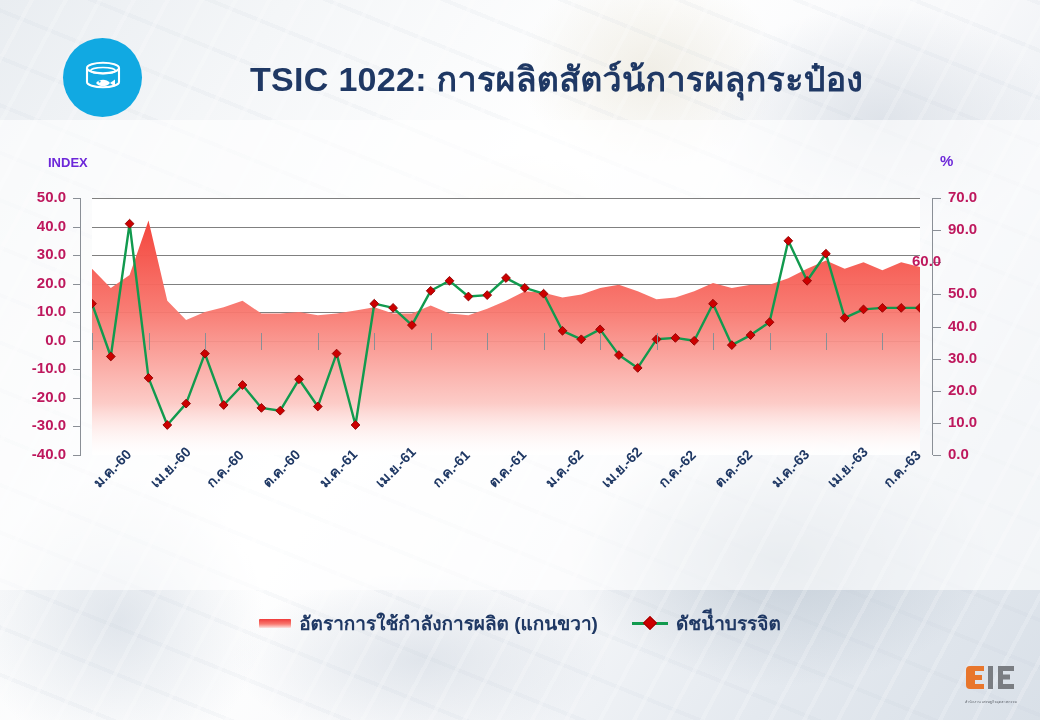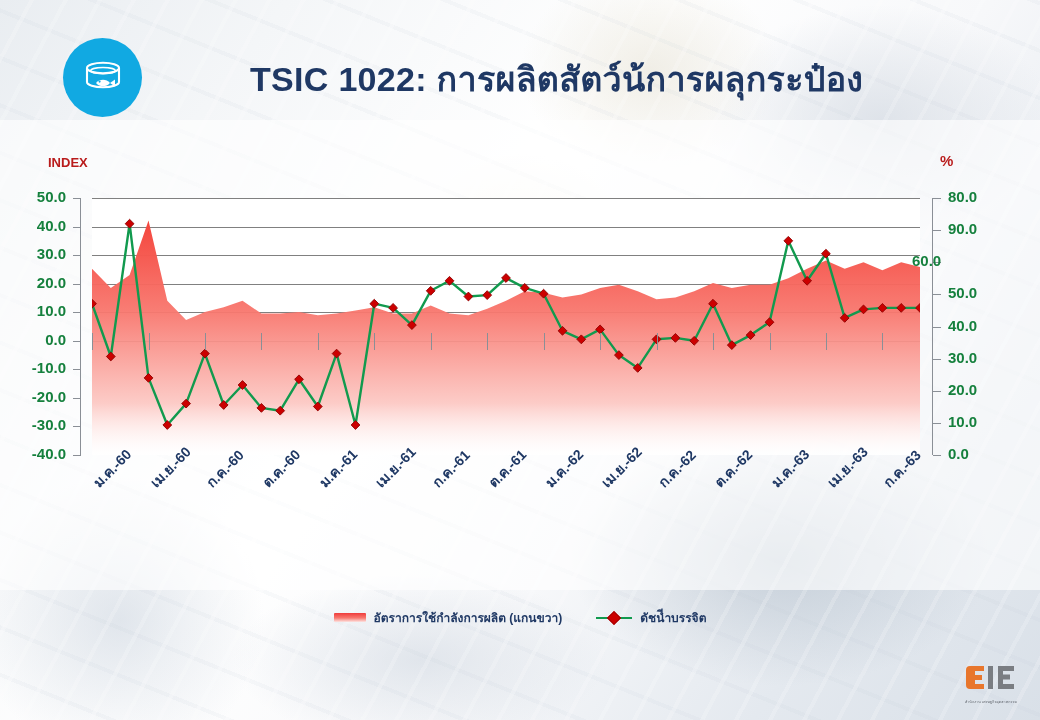--- a/index.html
+++ b/index.html
@@ -43,21 +43,21 @@
     display:flex; align-items:center; justify-content:center;
   }
   #chart-title{
     position:absolute; left:250px; top:52px; width:650px;
     font-size:34px; font-weight:bold; color:#1f3864;
     letter-spacing:.3px; white-space:nowrap;
   }
 
   
   .axis-caption{
-    position:absolute; font-size:13px; font-weight:bold; color:#b91c1c;text-align:center;
+    position:absolute; font-size:13px; font-weight:bold; color:#6d28d9;text-align:center;
   }
   #caption-left  { left:48px;  top:155px; }
   #caption-right { left:940px; top:152px; font-size:15px; }
 
   
   #plot-frame{
     position:absolute; left:92px; top:198px; width:828px; height:257px;
   }
   #plot-frame .gridline{
     position:absolute; left:0; width:100%; height:1px; background:#808080;
@@ -66,21 +66,21 @@
     position:absolute; left:0; top:0; width:100%; height:100%;
     background:rgba(255,255,255,.88);
   }
   #plot-svg{ position:absolute; left:0; top:0; }
 
   
   .spine{ position:absolute; width:1px; background:#8a8f96; }
   .tick{ position:absolute; height:1px; width:8px; background:#8a8f96; }
 
   .ylabel{
-    position:absolute; font-size:15px; font-weight:bold; color:#15803d;
+    position:absolute; font-size:15px; font-weight:bold; color:#be185d;
     text-align:right; white-space:nowrap;
   }
   .ylabel.right{ text-align:left; }
 
   .xlabel{
     position:absolute; font-size:14px; font-weight:bold; color:#1f3864;
     white-space:nowrap; transform-origin:left top;
     transform:rotate(-45deg);
   }
 
@@ -96,21 +96,21 @@
   }
   .legend-swatch-line{ position:relative; width:36px; height:12px; }
   .legend-swatch-line .lseg{
     position:absolute; left:0; top:5px; width:36px; height:2.5px; background:#119a4e;
   }
   .legend-swatch-line .ldot{
     position:absolute; left:13px; top:1px; width:10px; height:10px;
     background:#cc0000; transform:rotate(45deg);
     border:1px solid #a30000;
   }
-  .legend-label{ font-size:12px; color:#1f3864; font-weight:600; }
+  .legend-label{ font-size:19px; color:#1f3864; font-weight:600; }
 
   
   #oie-logo{ position:absolute; left:952px; top:660px; width:78px; height:52px; }
   #oie-logo .oie-cap{
     position:absolute; left:0; top:40px; width:78px;
     font-size:3.6px; color:#5a5f66; text-align:center; letter-spacing:.1px;
     line-height:5px;
   }
 </style>
 </head>
@@ -224,21 +224,21 @@
     <div class="ylabel" style="left: 0px; width: 66px; top: 330.8px;">0.0</div>
     <div class="tick" style="left: 73px; top: 369.3px;"></div>
     <div class="ylabel" style="left: 0px; width: 66px; top: 359.3px;">-10.0</div>
     <div class="tick" style="left: 73px; top: 397.9px;"></div>
     <div class="ylabel" style="left: 0px; width: 66px; top: 387.9px;">-20.0</div>
     <div class="tick" style="left: 73px; top: 426.4px;"></div>
     <div class="ylabel" style="left: 0px; width: 66px; top: 416.4px;">-30.0</div>
     <div class="tick" style="left: 73px; top: 455px;"></div>
     <div class="ylabel" style="left: 0px; width: 66px; top: 445px;">-40.0</div>
     <div class="tick" style="left: 933px; top: 198px;"></div>
-    <div class="ylabel right" style="left: 948px; width: 70px; top: 188px;">80.0</div>
+    <div class="ylabel right" style="left: 948px; width: 70px; top: 188px;">70.0</div>
     <div class="tick" style="left: 933px; top: 230.1px;"></div>
     <div class="ylabel right" style="left: 948px; width: 70px; top: 220.1px;">90.0</div>
     <div class="tick" style="left: 933px; top: 262.3px;"></div>
     <div class="ylabel right" style="left: 912px; width: 70px; top: 252.3px;">60.0</div>
     <div class="tick" style="left: 933px; top: 294.4px;"></div>
     <div class="ylabel right" style="left: 948px; width: 70px; top: 284.4px;">50.0</div>
     <div class="tick" style="left: 933px; top: 326.5px;"></div>
     <div class="ylabel right" style="left: 948px; width: 70px; top: 316.5px;">40.0</div>
     <div class="tick" style="left: 933px; top: 358.6px;"></div>
     <div class="ylabel right" style="left: 948px; width: 70px; top: 348.6px;">30.0</div>

